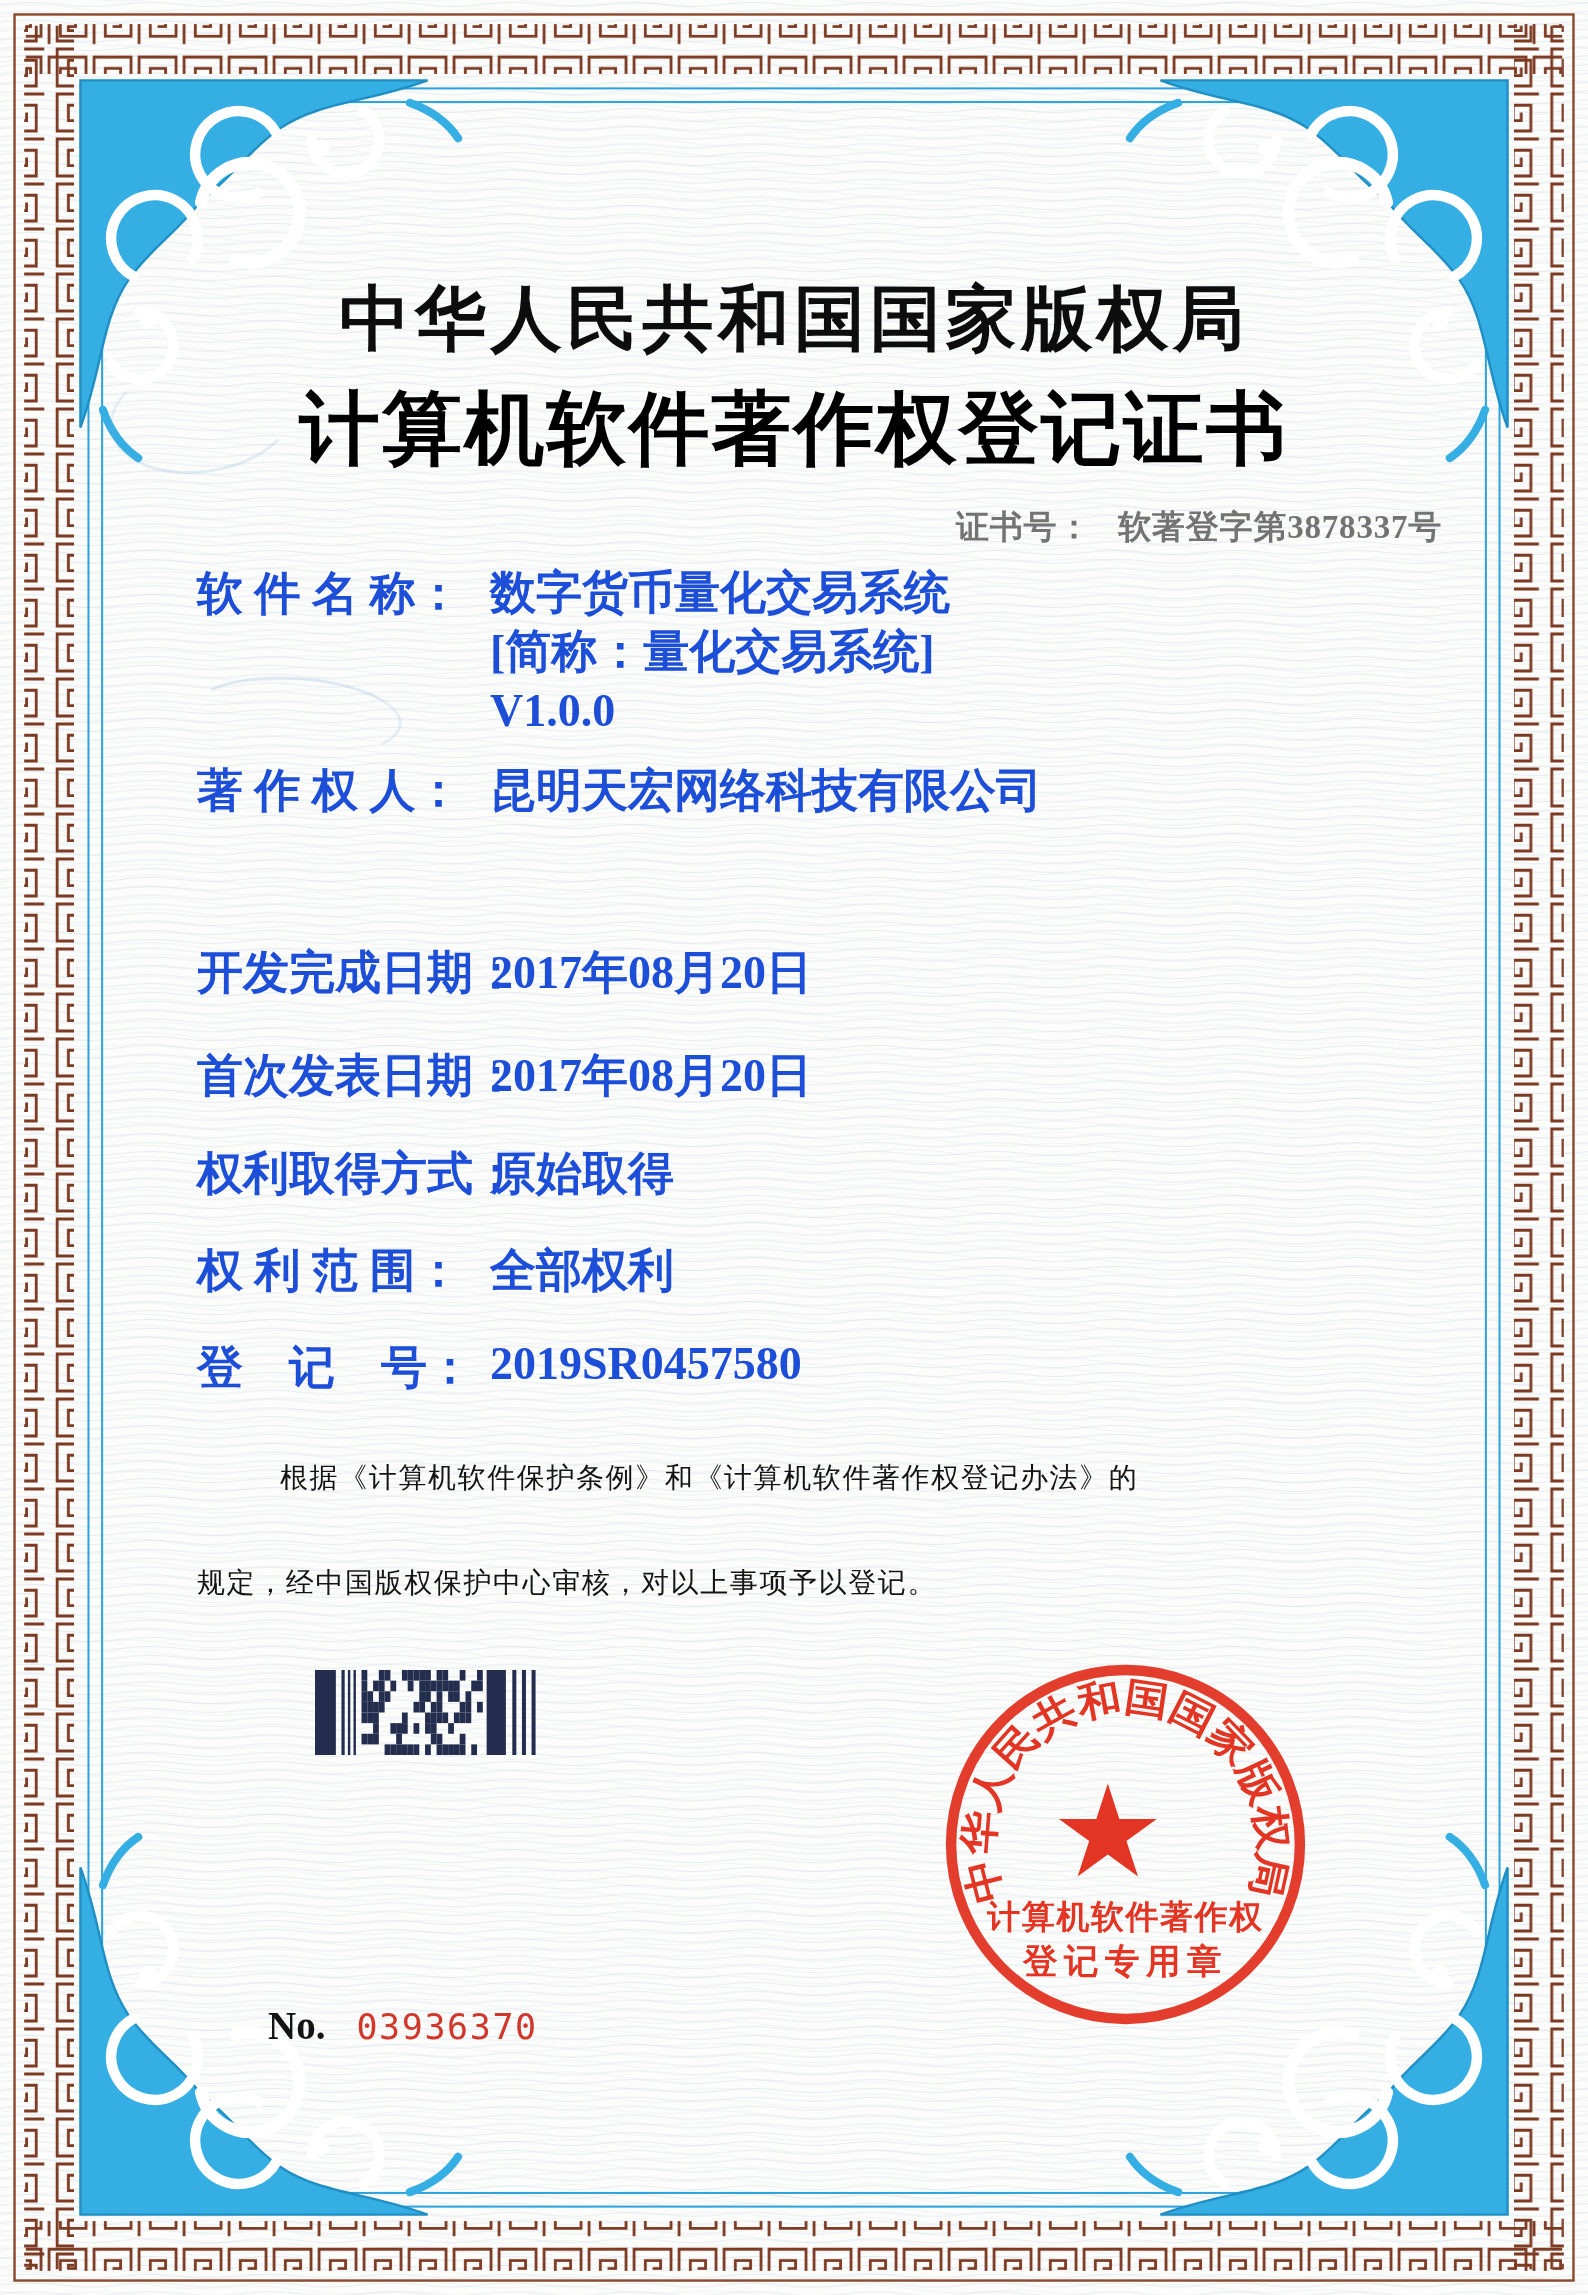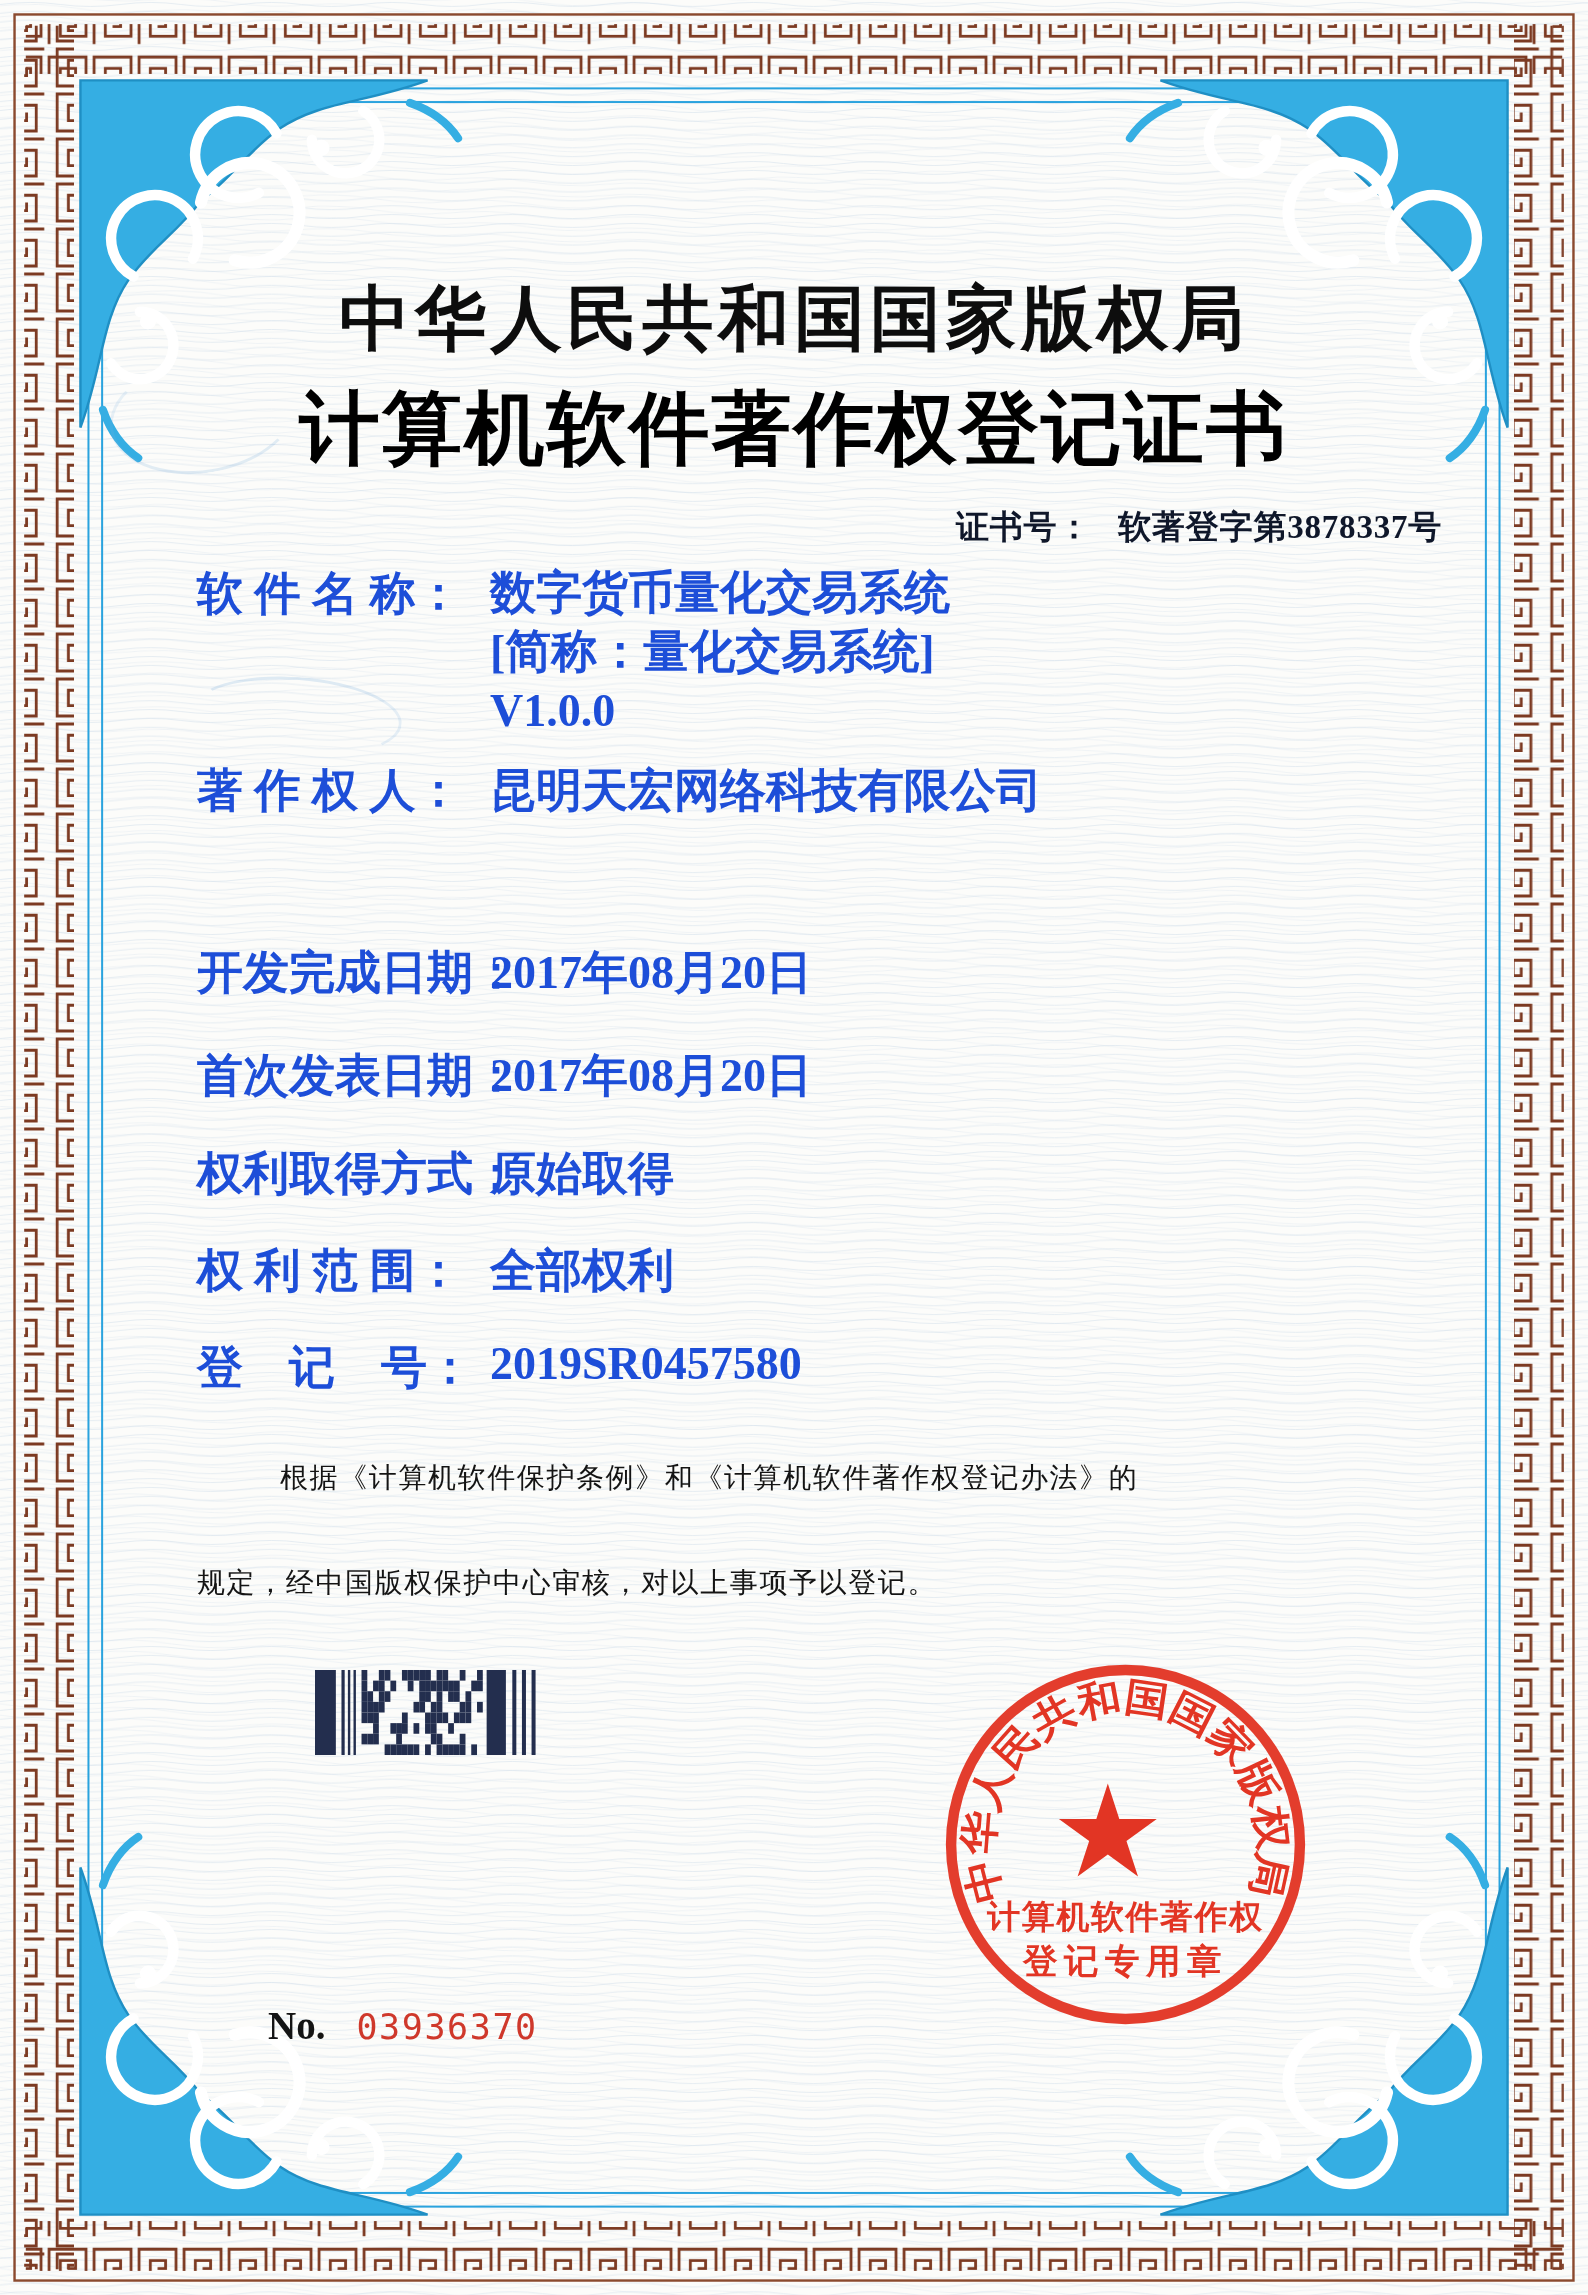--- a/index.html
+++ b/index.html
@@ -17,21 +17,21 @@
     text-align:center;font-size:71px;font-weight:600;color:#0d0d0d;
     letter-spacing:4.8px;margin:0;
   }
   .subtitle{
     position:absolute;left:0;top:376px;width:100%;
     text-align:center;font-size:80px;font-weight:900;color:#000;
     letter-spacing:2.4px;margin:0;
   }
   .certno{
     position:absolute;left:956px;top:505px;
-    font-size:33px;font-weight:700;color:#0f172a;
+    font-size:33px;font-weight:700;color:#737373;
     white-space:nowrap;letter-spacing:0.8px;
   }
   .certno .gap{display:inline-block;width:27px;}
   .field{
     position:absolute;left:197px;
     font-size:46px;font-weight:600;color:#1d4ed8;white-space:nowrap;
   }
   .flabel{display:inline-block;min-width:289px;}
   .fvalue{position:absolute;left:293px;top:0;}
   .fvalue.multi div{line-height:59px;}

